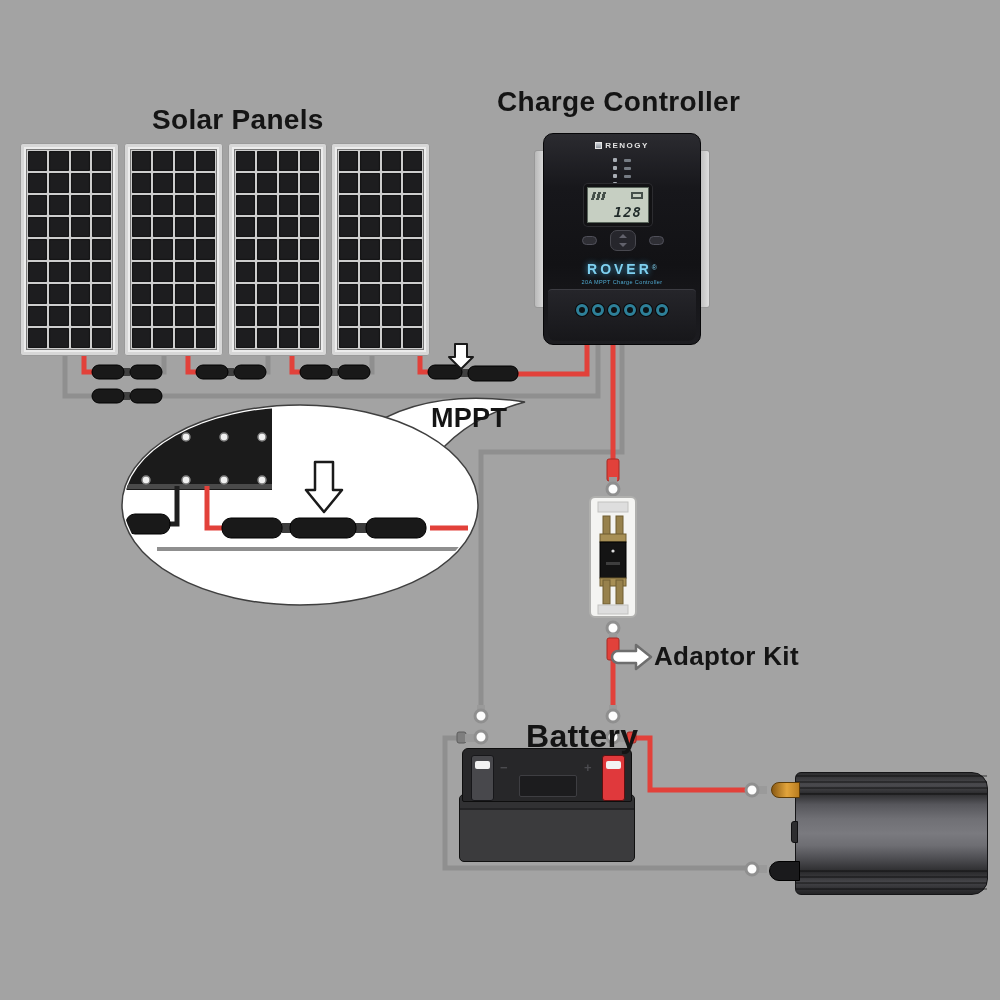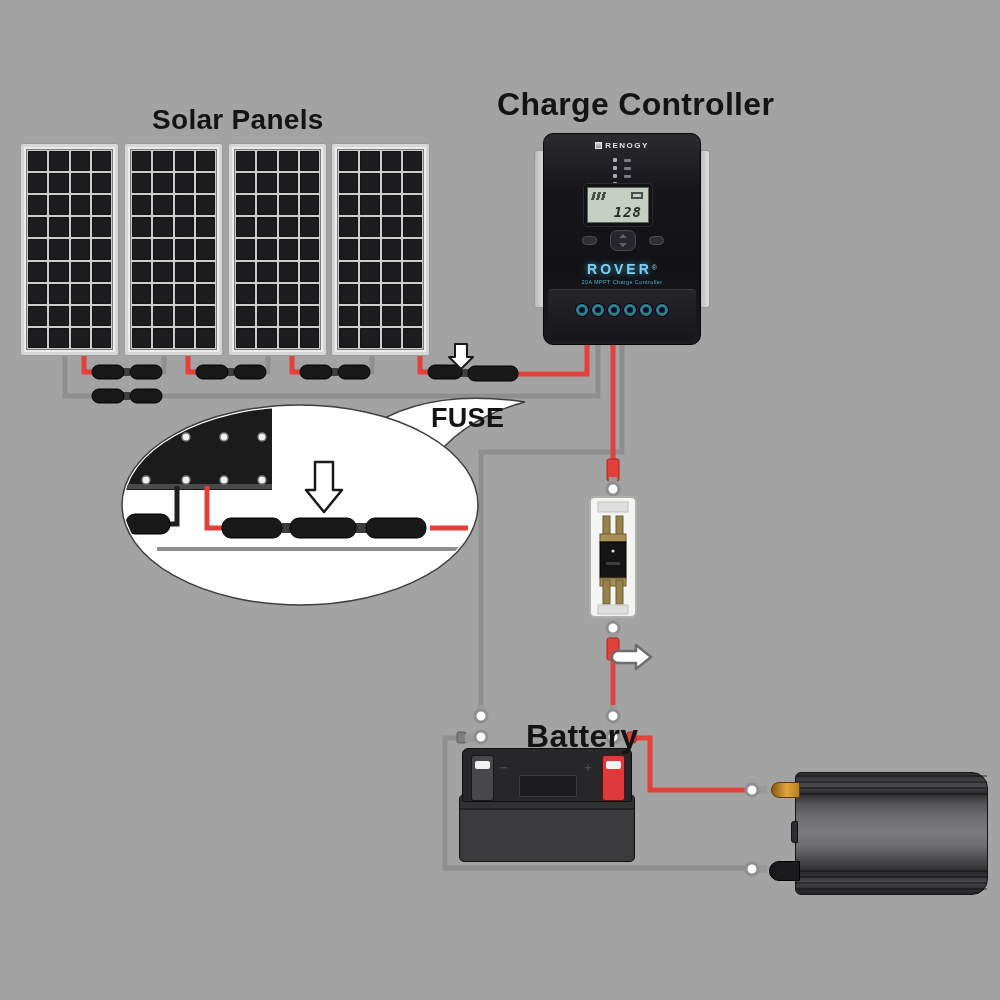--- a/index.html
+++ b/index.html
@@ -4,21 +4,21 @@
 <style>
   * { margin:0; padding:0; box-sizing:border-box; }
   body { background:#ffffff; font-family:"Liberation Sans", sans-serif; }
   .canvas { position:relative; width:1000px; height:1000px; background:#a3a3a3; overflow:hidden; }
 
   .wire-layer { position:absolute; left:0; top:0; width:1000px; height:1000px; z-index:1; }
 
   
   .lbl { position:absolute; z-index:5; font-weight:700; color:#141414; letter-spacing:.3px; white-space:nowrap; }
   .lbl-solar   { left:152px; top:104px; font-size:28px; }
-  .lbl-ctrl    { left:497px; top:86px;  font-size:32px; }
+  .lbl-ctrl    { left:497px; top:86px;  font-size:28px; }
   .lbl-fuse    { left:431px; top:403px; font-size:27px; }
   .lbl-adaptor { left:654px; top:641px; font-size:26px; }
   .lbl-battery { left:526px; top:718px; font-size:32px; }
   .lbl-inverter{ left:786px; top:738px; font-size:28px; }
 
   
   .panel { position:absolute; top:143px; width:99px; height:213px; z-index:2;
            background:#ececec; border:1px solid #9a9a9a; border-radius:3px;
            box-shadow: inset 0 0 0 3px #d7d7d7; padding:5px; }
   .panel:nth-of-type(1){ left:20px; } .panel:nth-of-type(2){ left:124px; }
@@ -234,21 +234,22 @@
     <g>
       <rect x="757" y="786" width="10" height="8" fill="#9a9a9a"></rect>
       <circle cx="752" cy="790" r="6" fill="#fdfdfd" stroke="#8f8f8f" stroke-width="3"></circle>
       <rect x="757" y="865" width="10" height="8" fill="#9a9a9a"></rect>
       <circle cx="752" cy="869" r="6" fill="#fdfdfd" stroke="#8f8f8f" stroke-width="3"></circle>
     </g>
   </svg>
 
   <div class="lbl lbl-solar">Solar Panels</div>
   <div class="lbl lbl-ctrl">Charge Controller</div>
-  <div class="lbl lbl-fuse">FUSE</div>
+  <div class="lbl lbl-fuse">MPPT</div>
+  <div class="lbl lbl-adaptor">Adaptor Kit</div>
   <div class="lbl lbl-battery">Battery</div>
 
   <div id="panels">
     <div class="panel">
         <div class="cells">
           <div class="cell"></div>
           <div class="cell"></div>
           <div class="cell"></div>
           <div class="cell"></div>
           <div class="cell"></div>

